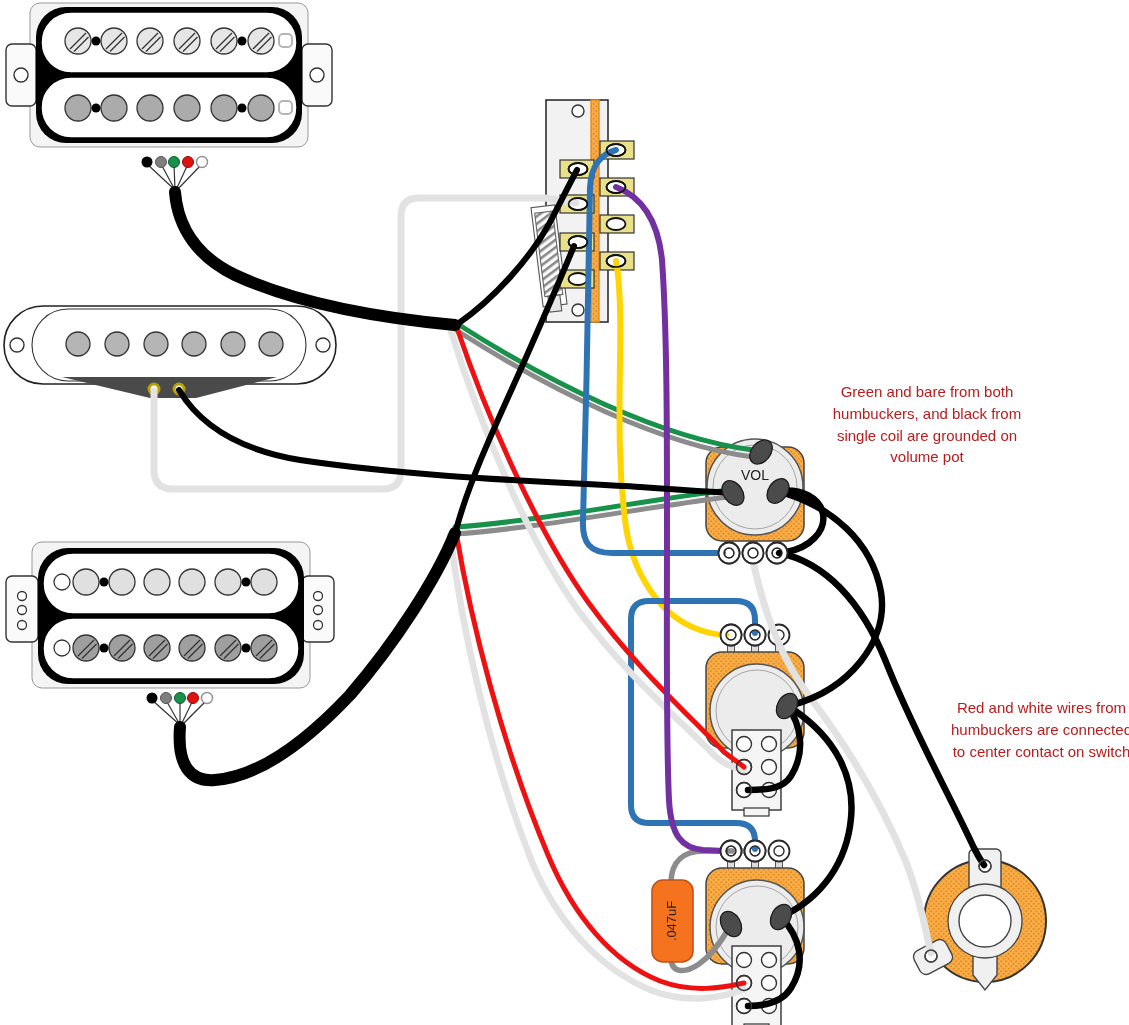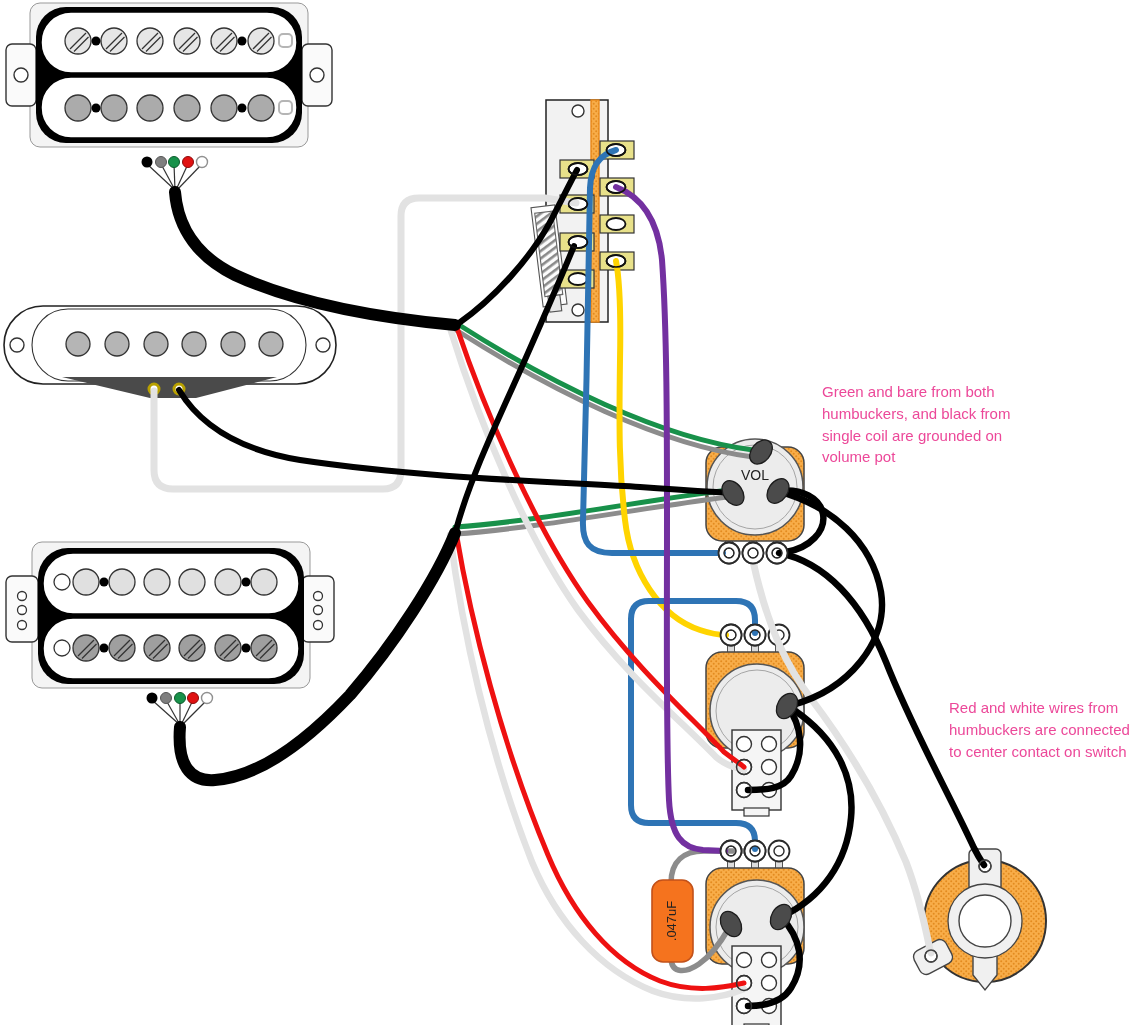--- a/index.html
+++ b/index.html
@@ -1,18 +1,18 @@
 <!DOCTYPE html>
 <html><head>
 <meta charset="utf-8">
 <style>
   html,body{margin:0;padding:0;background:#fff;}
   #stage{position:relative;width:1129px;height:1025px;background:#fff;overflow:hidden;
          font-family:"Liberation Sans",sans-serif;}
-  .note{position:absolute;font-size:15px;line-height:1.45;color:#ec4899;white-space:pre-line;}
+  .note{position:absolute;font-size:15px;line-height:1.45;color:#b91c1c;white-space:pre-line;text-align:center;}
   #note-vol{left:822px;top:381px;width:210px;}
   #note-switch{left:949px;top:697px;width:185px;}
   svg{position:absolute;left:0;top:0;}
   svg text{font-family:"Liberation Sans",sans-serif;}
 </style>
 </head>
 <body>
 
 <div id="stage">
 <svg width="1129" height="1025" viewBox="0 0 1129 1025">

